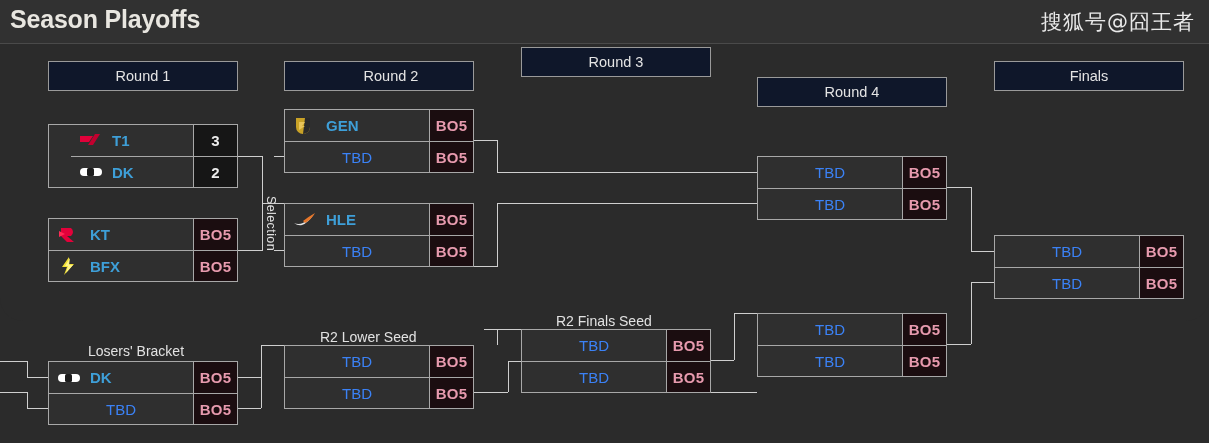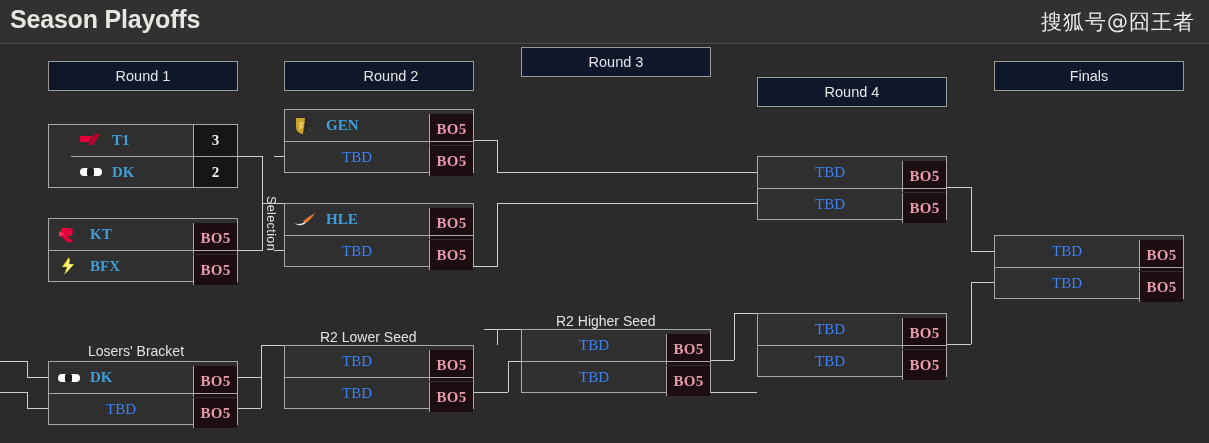--- a/index.html
+++ b/index.html
@@ -39,41 +39,41 @@
   }
 
   
   .match {
     position: absolute;
     border: 1px solid #a8a8a8;
     background: #2f2f2f;
   }
   .slot {
     position: relative; height: 31px;
-    display: flex; align-items: center; font-family: Liberation Serif, serif;
+    display: flex; 
   }
   .slot + .slot { border-top: 1px solid #a8a8a8; }
   .team {
     flex: 1; display: flex; align-items: center;
     height: 100%; padding-left: 8px; overflow: hidden;
   }
   .team.center { justify-content: center; padding-left: 0; }
   .tname {
     font-size: 15px; color: #3e9fd8; font-weight: bold;
     margin-left: 9px;
   }
   .tname.tbd { color: #3b82f6; font-weight: normal; margin-left: 0; }
   .score {
     width: 44px; height: 100%; flex: 0 0 44px;
     border-left: 1px solid #a8a8a8;
     background: #161616;
     display: flex; align-items: center; justify-content: center;
     font-size: 15px; font-weight: bold; color: #ededed;
   }
-  .score.bo { background: #1b0d10; color: #e79aae; font-weight: bold; letter-spacing: 0.3px; margin-top: 8px;}
+  .score.bo { background: #1b0d10; color: #e79aae; font-weight: bold; letter-spacing: 0.3px;}
 
   
   .caption {
     position: absolute; font-size: 14px; color: #e2e2e2;
     white-space: nowrap;
   }
   .vlabel {
     position: absolute; font-size: 12.5px; color: #e2e2e2;
     writing-mode: vertical-rl; text-orientation: mixed;
     letter-spacing: 0.4px;
@@ -150,21 +150,21 @@
   <div class="ln lnh" style="left:484px; top:329px; width:13px;"></div>
 
   <div class="ln lnh" style="left:711px; top:360px; width:23px;"></div>
   <div class="ln lnv" style="left:734px; top:313px; height:47px;"></div>
   <div class="ln lnh" style="left:734px; top:313px; width:23px;"></div>
   <div class="ln lnh" style="left:700px; top:392px; width:57px;"></div>
 
   <div class="vlabel" style="left:264px; top:196px;">Selection</div>
   <div class="caption" style="left:88px; top:343px;">Losers' Bracket</div>
   <div class="caption" style="left:320px; top:329px;">R2 Lower Seed</div>
-  <div class="caption" style="left:556px; top:313px;">R2 Higher Seed</div>
+  <div class="caption" style="left:556px; top:313px;">R2 Finals Seed</div>
 
   <div class="match" style="left:48px; top:124px; width:190px;padding-left:22px;">
     <div class="slot">
       <div class="team">
         <span class="logo">
           <svg width="24" height="20" viewBox="0 0 24 20">
             <path d="M1 5 L14 5 L10 11 L1 11 Z" fill="#e2013a"></path>
             <path d="M16 3 L21 3 L14 14 L9 14 Z" fill="#c2002f"></path>
           </svg>
         </span>

